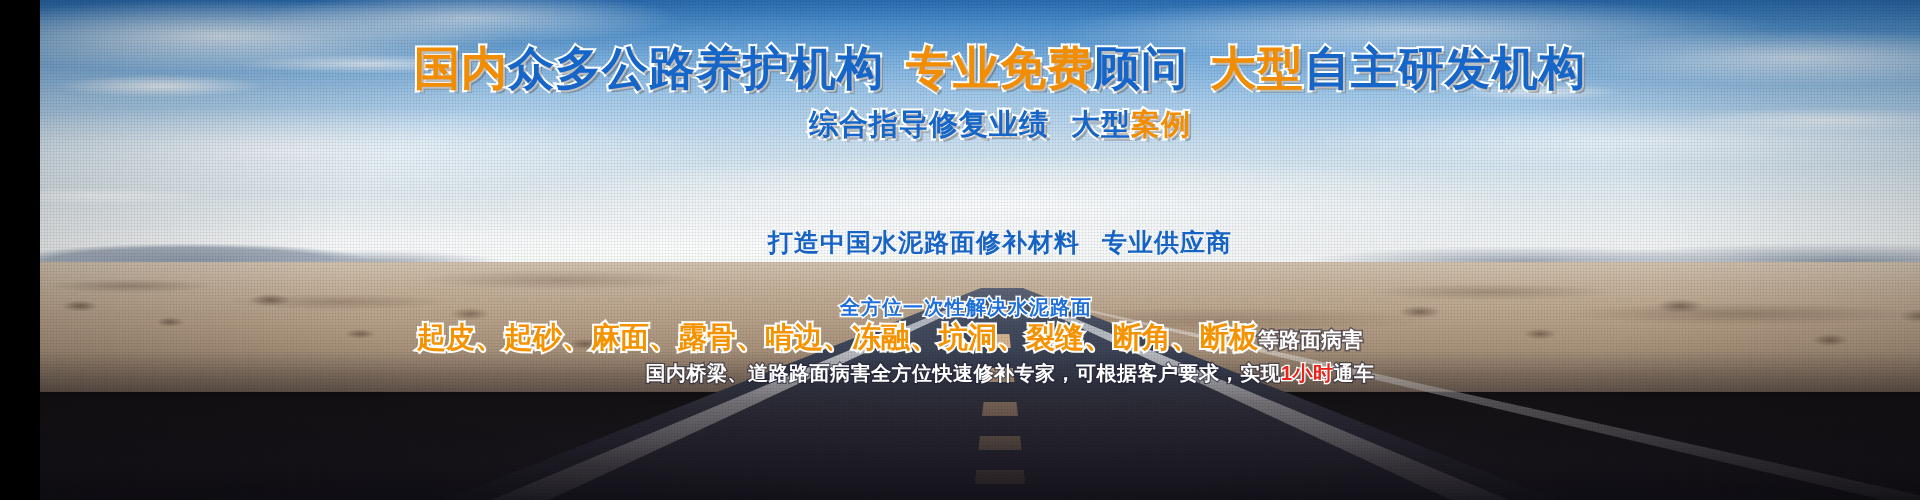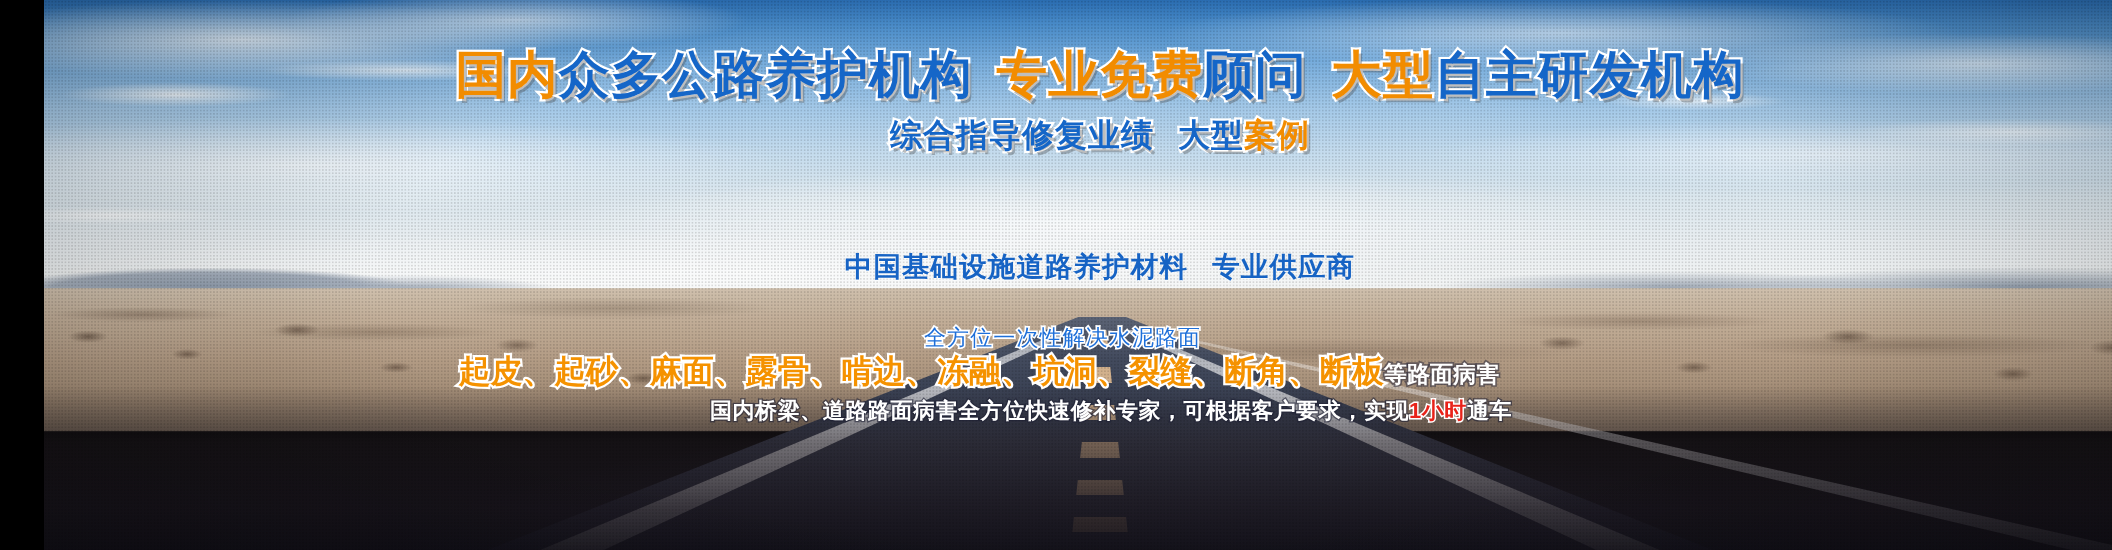--- a/index.html
+++ b/index.html
@@ -169,21 +169,21 @@
   .hl .gap { display:inline-block; width:22px; }
 
   .mid { position:absolute; width:1920px; text-align:center; white-space:nowrap;
          color:#1663C4; font-weight:bold; font-size:25px; letter-spacing:1px;
          text-shadow:0 1px 1px rgba(255,255,255,.85); }
   .mid1 { top:188px; }
   .mid2 { top:226px; }
   .mid .sp { display:inline-block; width:22px; }
 
   .b1 { position:absolute; width:1852px; text-align:center; white-space:nowrap;
-        top:294px; font-size:20px; font-weight:normal; color:#1E6FD9;
+        top:294px; font-size:20px; font-weight:bold; color:#1E6FD9;
         -webkit-text-stroke:3px #ffffff; paint-order:stroke fill; letter-spacing:1px; }
 
   .b2 { position:absolute; width:1700px; text-align:center; white-space:nowrap;
         top:318px; font-size:29px; font-weight:bold; letter-spacing:0px; }
   .b2 .dz { color:#F59200; -webkit-text-stroke:4px #ffffff; paint-order:stroke fill; }
   .b2 .tail { color:#ffffff; font-size:21px; -webkit-text-stroke:3px rgba(40,40,60,.55); paint-order:stroke fill; }
 
   .b3 { position:absolute; width:1920px; text-align:center; white-space:nowrap;
         top:360px; font-size:20px; font-weight:bold; color:#ffffff;
         -webkit-text-stroke:2.4px rgba(30,32,52,.6); paint-order:stroke fill; letter-spacing:.5px;padding-left:20px; }
@@ -217,21 +217,21 @@
     <div class="hl hl1">
       <span class="o">国内</span><span class="b">众多公路养护机构</span><span class="gap"></span><span class="o">专业</span><span class="o">免费</span><span class="b">顾问</span><span class="gap"></span><span class="o">大型</span><span class="b">自主研发机构</span>
     </div>
 
     <div class="hl hl2">
       <span class="b">综合指导修复业绩</span><span class="gap"></span><span class="b">大型</span><span class="o">案例</span>
     </div>
 
 
     <div class="mid mid2">
-      <span>中国基础设施道路养护材料</span><span class="sp"></span><span>专业供应商</span>
+      <span>打造中国水泥路面修补材料</span><span class="sp"></span><span>专业供应商</span>
     </div>
 
     <div class="b1">全方位一次性解决水泥路面</div>
 
     <div class="b2">
       <span class="dz">起皮、起砂、麻面、露骨、啃边、冻融、坑洞、裂缝、断角、断板</span><span class="tail">等路面病害</span>
     </div>
 
     <div class="b3">
       <span>国内桥梁、道路路面病害全方位快速修补专家，可根据客户要求，实现</span><span class="red">1小时</span><span>通车</span>

